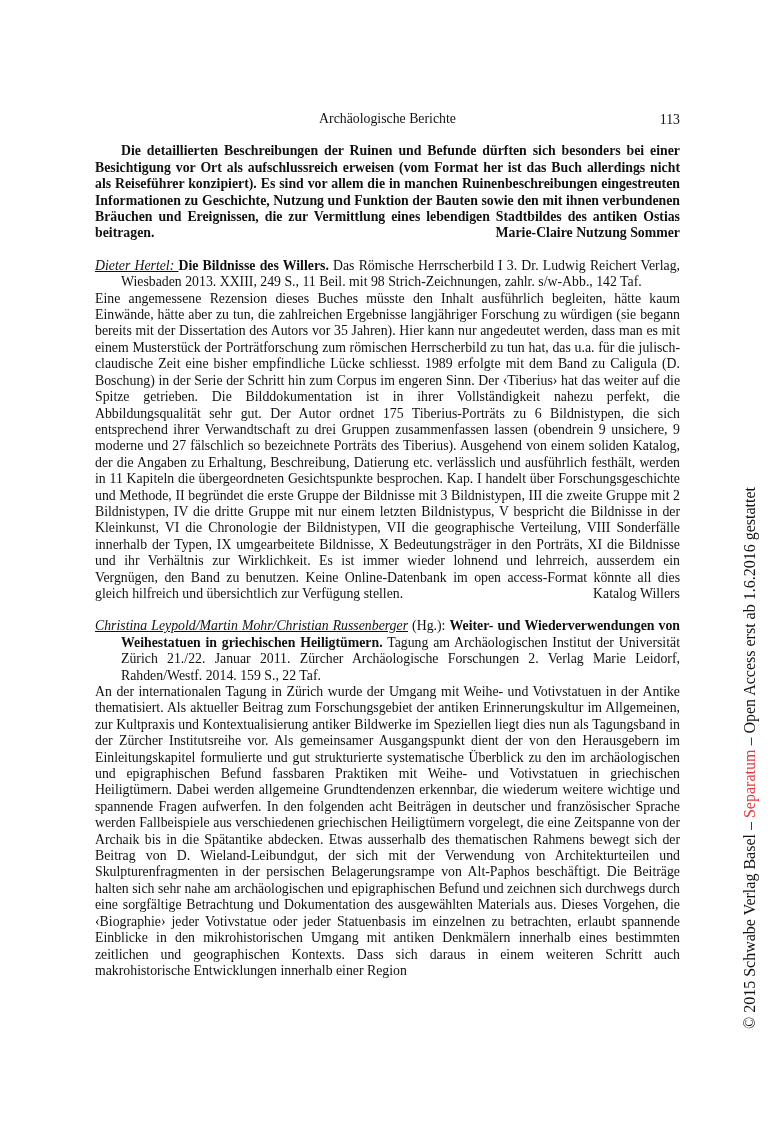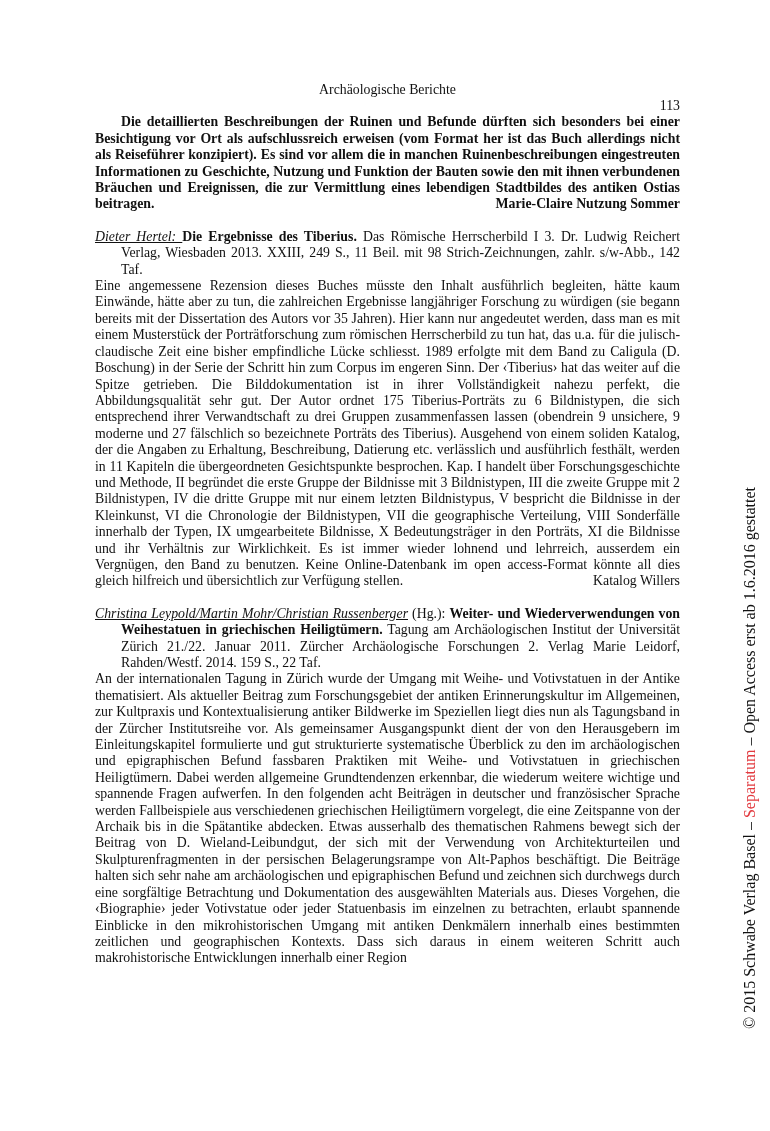--- a/index.html
+++ b/index.html
@@ -24,25 +24,26 @@
     width: 585px;
     font-size: 13.8px;
     line-height: 16.4px;
     text-align: justify;
     hyphens: auto;
   }
   .running-head {
     position: relative;
     text-align: center;
     margin-bottom: 16px;
+    margin-top: 29px;
   }
   .running-head .pagenum {
     position: absolute;
     right: 0;
-    top: 16px;
+    top: 1px;
   }
   .para { text-align: justify; }
   .para::after { content: ""; display: block; clear: both; }
   .indent-first { text-indent: 26px; font-weight: bold; }
   .review { margin-top: 16px; }
   .review-heading {
     padding-left: 26px;
     text-indent: -26px;
     text-align: justify;
   }
@@ -78,21 +79,21 @@
       <span class="pagenum">113</span>
     </div>
 
     <div class="para indent-first">
       <span>Die detaillierten Beschreibungen der Ruinen und Befunde dürften sich besonders bei einer Besichtigung vor Ort als aufschlussreich erweisen (vom Format her ist das Buch allerdings nicht als Reiseführer konzipiert). Es sind vor allem die in manchen Ruinenbeschreibungen eingestreuten Informationen zu Geschichte, Nutzung und Funktion der Bauten sowie den mit ihnen verbundenen Bräuchen und Ereignissen, die zur Vermittlung eines lebendigen Stadtbildes des antiken Ostias beitragen.</span>
       <span class="sig">Marie-Claire Nutzung Sommer</span>
     </div>
 
     <div class="review">
       <div class="review-heading">
-        <span class="italic">Dieter Hertel: </span><span class="bold">Die Ergebnisse des Tiberius.</span><span> Das Römische Herrscherbild I 3. Dr. Ludwig Reichert Verlag, Wiesbaden 2013. XXIII, 249 S., 11 Beil. mit 98 Strich-Zeichnungen, zahlr. s/w-Abb., 142 Taf.</span>
+        <span class="italic">Dieter Hertel: </span><span class="bold">Die Bildnisse des Willers.</span><span> Das Römische Herrscherbild I 3. Dr. Ludwig Reichert Verlag, Wiesbaden 2013. XXIII, 249 S., 11 Beil. mit 98 Strich-Zeichnungen, zahlr. s/w-Abb., 142 Taf.</span>
       </div>
       <div class="para">
         <span>Eine angemessene Rezension dieses Buches müsste den Inhalt ausführlich begleiten, hätte kaum Einwände, hätte aber zu tun, die zahlreichen Ergebnisse langjähriger Forschung zu würdigen (sie begann bereits mit der Dissertation des Autors vor 35 Jahren). Hier kann nur angedeutet werden, dass man es mit einem Musterstück der Porträtforschung zum römischen Herrscherbild zu tun hat, das u.a. für die julisch-claudische Zeit eine bisher empfindliche Lücke schliesst. 1989 erfolgte mit dem Band zu Caligula (D. Boschung) in der Serie der Schritt hin zum Corpus im engeren Sinn. Der ‹Tiberius› hat das weiter auf die Spitze getrieben. Die Bilddokumentation ist in ihrer Vollständigkeit nahezu perfekt, die Abbildungsqualität sehr gut. Der Autor ordnet 175 Tiberius-Porträts zu 6 Bildnistypen, die sich entsprechend ihrer Verwandtschaft zu drei Gruppen zusammenfassen lassen (obendrein 9 unsichere, 9 moderne und 27 fälschlich so bezeichnete Porträts des Tiberius). Ausgehend von einem soliden Katalog, der die Angaben zu Erhaltung, Beschreibung, Datierung etc. verlässlich und ausführlich festhält, werden in 11 Kapiteln die übergeordneten Gesichtspunkte besprochen. Kap. I handelt über Forschungsgeschichte und Methode, II begründet die erste Gruppe der Bildnisse mit 3 Bildnistypen, III die zweite Gruppe mit 2 Bildnistypen, IV die dritte Gruppe mit nur einem letzten Bildnistypus, V bespricht die Bildnisse in der Kleinkunst, VI die Chronologie der Bildnistypen, VII die geographische Verteilung, VIII Sonderfälle innerhalb der Typen, IX umgearbeitete Bildnisse, X Bedeutungsträger in den Porträts, XI die Bildnisse und ihr Verhältnis zur Wirklichkeit. Es ist immer wieder lohnend und lehrreich, ausserdem ein Vergnügen, den Band zu benutzen. Keine Online-Datenbank im open access-Format könnte all dies gleich hilfreich und übersichtlich zur Verfügung stellen.</span>
         <span class="sig">Katalog Willers</span>
       </div>
     </div>
 
     <div class="review">
       <div class="review-heading">
         <span class="italic">Christina Leypold/Martin Mohr/Christian Russenberger</span><span> (Hg.): </span><span class="bold">Weiter- und Wiederverwendungen von Weihestatuen in griechischen Heiligtümern.</span><span> Tagung am Archäologischen Institut der Universität Zürich 21./22. Januar 2011. Zürcher Archäologische Forschungen 2. Verlag Marie Leidorf, Rahden/Westf. 2014. 159 S., 22 Taf.</span>

